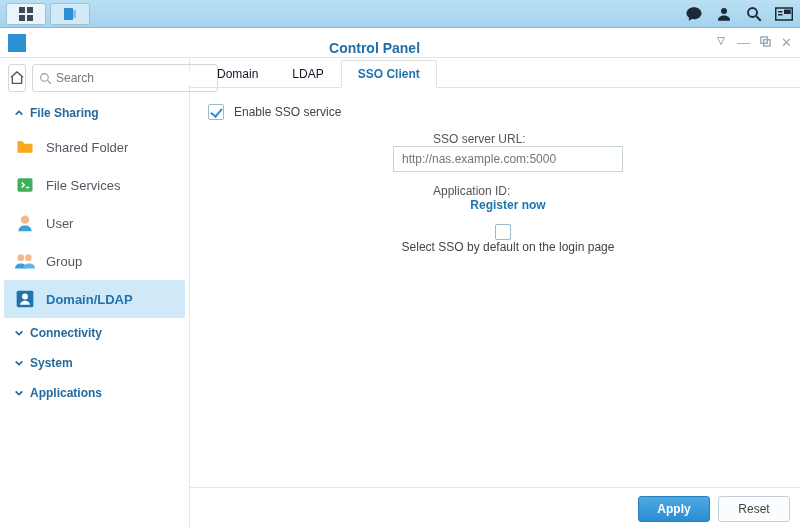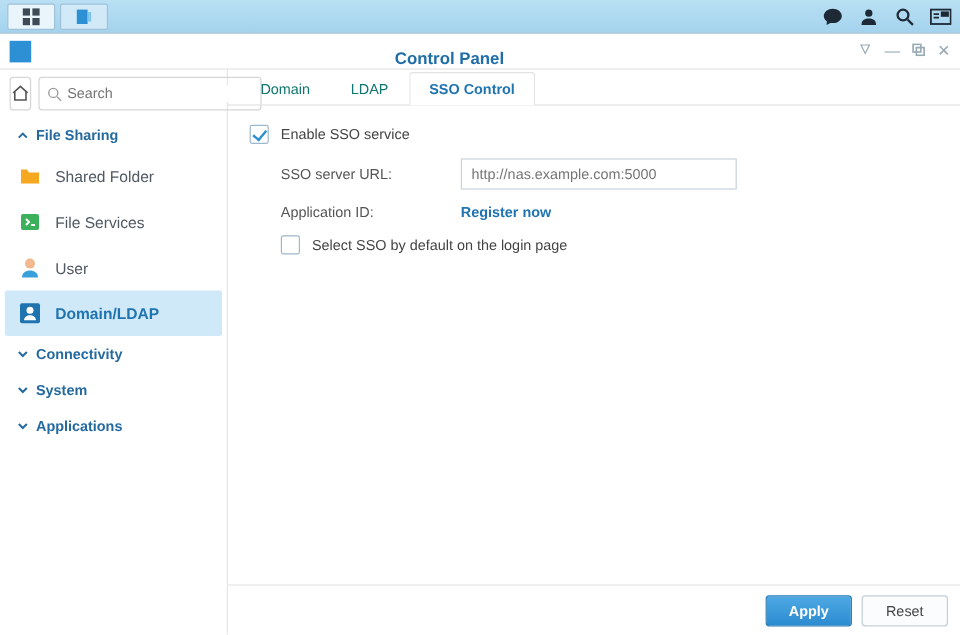--- a/index.html
+++ b/index.html
@@ -32,27 +32,27 @@
 .nav-section { padding: 8px 14px; color: #256a9e; font-weight: bold; font-size: 12px; display: flex; align-items: center; gap: 6px; cursor: pointer; }
 .nav-section svg { color:#256a9e; }
 .nav-item { padding: 8px 10px 8px 14px; display: flex; align-items: center; gap: 10px; color:#505863; cursor: pointer; font-size: 13px; }
 .nav-item .ico { width: 22px; height: 22px; display:flex; align-items:center; justify-content:center; }
 .nav-item.active { background: #cfe9f8; color: #1f74b0; font-weight: bold; border-radius:2px; margin:0 4px; padding-left:10px; }
 .nav-item.active .ico { margin-left:0; }
 
 
 .main { flex: 1; display: flex; flex-direction: column; }
 .tabs { display: flex; border-bottom: 1px solid #e2e2e2; padding-left: 10px; height: 30px; align-items:flex-end; }
-.tab { padding: 6px 16px; font-size: 12px; color:#0f766e; border:1px solid transparent; border-bottom:none; cursor:pointer; }
+.tab { padding: 6px 16px; font-size: 12px; color:#0f172a; border:1px solid transparent; border-bottom:none; cursor:pointer; }
 .tab.active { color:#1f74b0; font-weight:bold; border:1px solid #e2e2e2; border-bottom:1px solid #fff; border-radius:3px 3px 0 0; margin-bottom:-1px; background:#fff; }
 .content { flex:1; padding: 16px 18px; position: relative; }
 .row { display:flex; align-items:center; margin-bottom:12px; }
 .chk { width:16px; height:16px; border:1px solid #9cb8cc; border-radius:2px; margin-right:10px; display:flex; align-items:center; justify-content:center; background:#fff; }
 .chk.checked::after { content:''; width:9px; height:5px; border-left:2px solid #2a8ed2; border-bottom:2px solid #2a8ed2; transform: rotate(-50deg); margin-top:-2px; }
-.indent { padding-left: 26px; }
+.indent { padding-left: 26px; flex-direction: column; }
 .field-label { width: 150px; color:#555; }
 .txt-input { width: 230px; height:26px; border:1px solid #c9d3da; padding: 0 8px; color:#999; font-size:12px; }
 .link { color:#1f74b0; font-weight:bold; cursor:pointer; }
 
 
 .footer { height: 42px; border-top:1px solid #e6e6e6; display:flex; align-items:center; justify-content:flex-end; padding:0 10px; gap:8px;margin-top:20px; }
 .btn { min-width:72px; height:26px; border:1px solid #c3cfd8; border-radius:3px; background:#fafcfd; color:#444; font-size:12px; cursor:pointer; }
 .btn.primary { background: linear-gradient(#4ea9e4,#2c8cd0); border:1px solid #2a7fb8; color:#fff; font-weight:bold; }
 
 
@@ -169,20 +169,31 @@
     </div>
     <div class="nav-item">
       <span class="ico">
           <svg width="20" height="20" viewBox="0 0 24 24">
             <circle cx="12" cy="8" r="5" fill="#f2b98e"></circle>
             <path d="M4 22c0-5 4-7 8-7s8 2 8 7" fill="#3aa0db"></path>
           </svg>
         </span>
       <span>User</span>
     </div>
+    <div class="nav-item">
+      <span class="ico">
+          <svg width="22" height="20" viewBox="0 0 26 24">
+            <circle cx="8" cy="8" r="4" fill="#f2b98e"></circle>
+            <circle cx="17" cy="8" r="4" fill="#f2b98e"></circle>
+            <path d="M1 21c0-4 3-6 7-6s7 2 7 6" fill="#3aa0db"></path>
+            <path d="M11 21c0-4 3-6 7-6s7 2 7 6" fill="#5bb6e6"></path>
+          </svg>
+        </span>
+      <span>Group</span>
+    </div>
     <div class="nav-item active">
       <span class="ico">
           <svg width="20" height="20" viewBox="0 0 24 24">
             <rect x="2" y="2" width="20" height="20" fill="#1f74b0" rx="2"></rect>
             <circle cx="12" cy="9" r="3.5" fill="#fff"></circle>
             <path d="M6 19c0-3 3-5 6-5s6 2 6 5" fill="#fff"></path>
           </svg>
         </span>
       <span>Domain/LDAP</span>
     </div>
@@ -204,21 +215,21 @@
           <path d="M2 4l4 4 4-4" fill="none" stroke="#256a9e" stroke-width="2"></path>
         </svg>
       <span>Applications</span>
     </div>
   </div>
 
   <div class="main">
     <div class="tabs">
       <div class="tab">Domain</div>
       <div class="tab">LDAP</div>
-      <div class="tab active">SSO Control</div>
+      <div class="tab active">SSO Client</div>
     </div>
     <div class="content">
       <div class="row">
         <div class="chk checked"></div>
         <span>Enable SSO service</span>
       </div>
       <div class="row indent">
         <div class="field-label">SSO server URL:</div>
         <input class="txt-input" type="text" placeholder="http://nas.example.com:5000" style="">
       </div>

